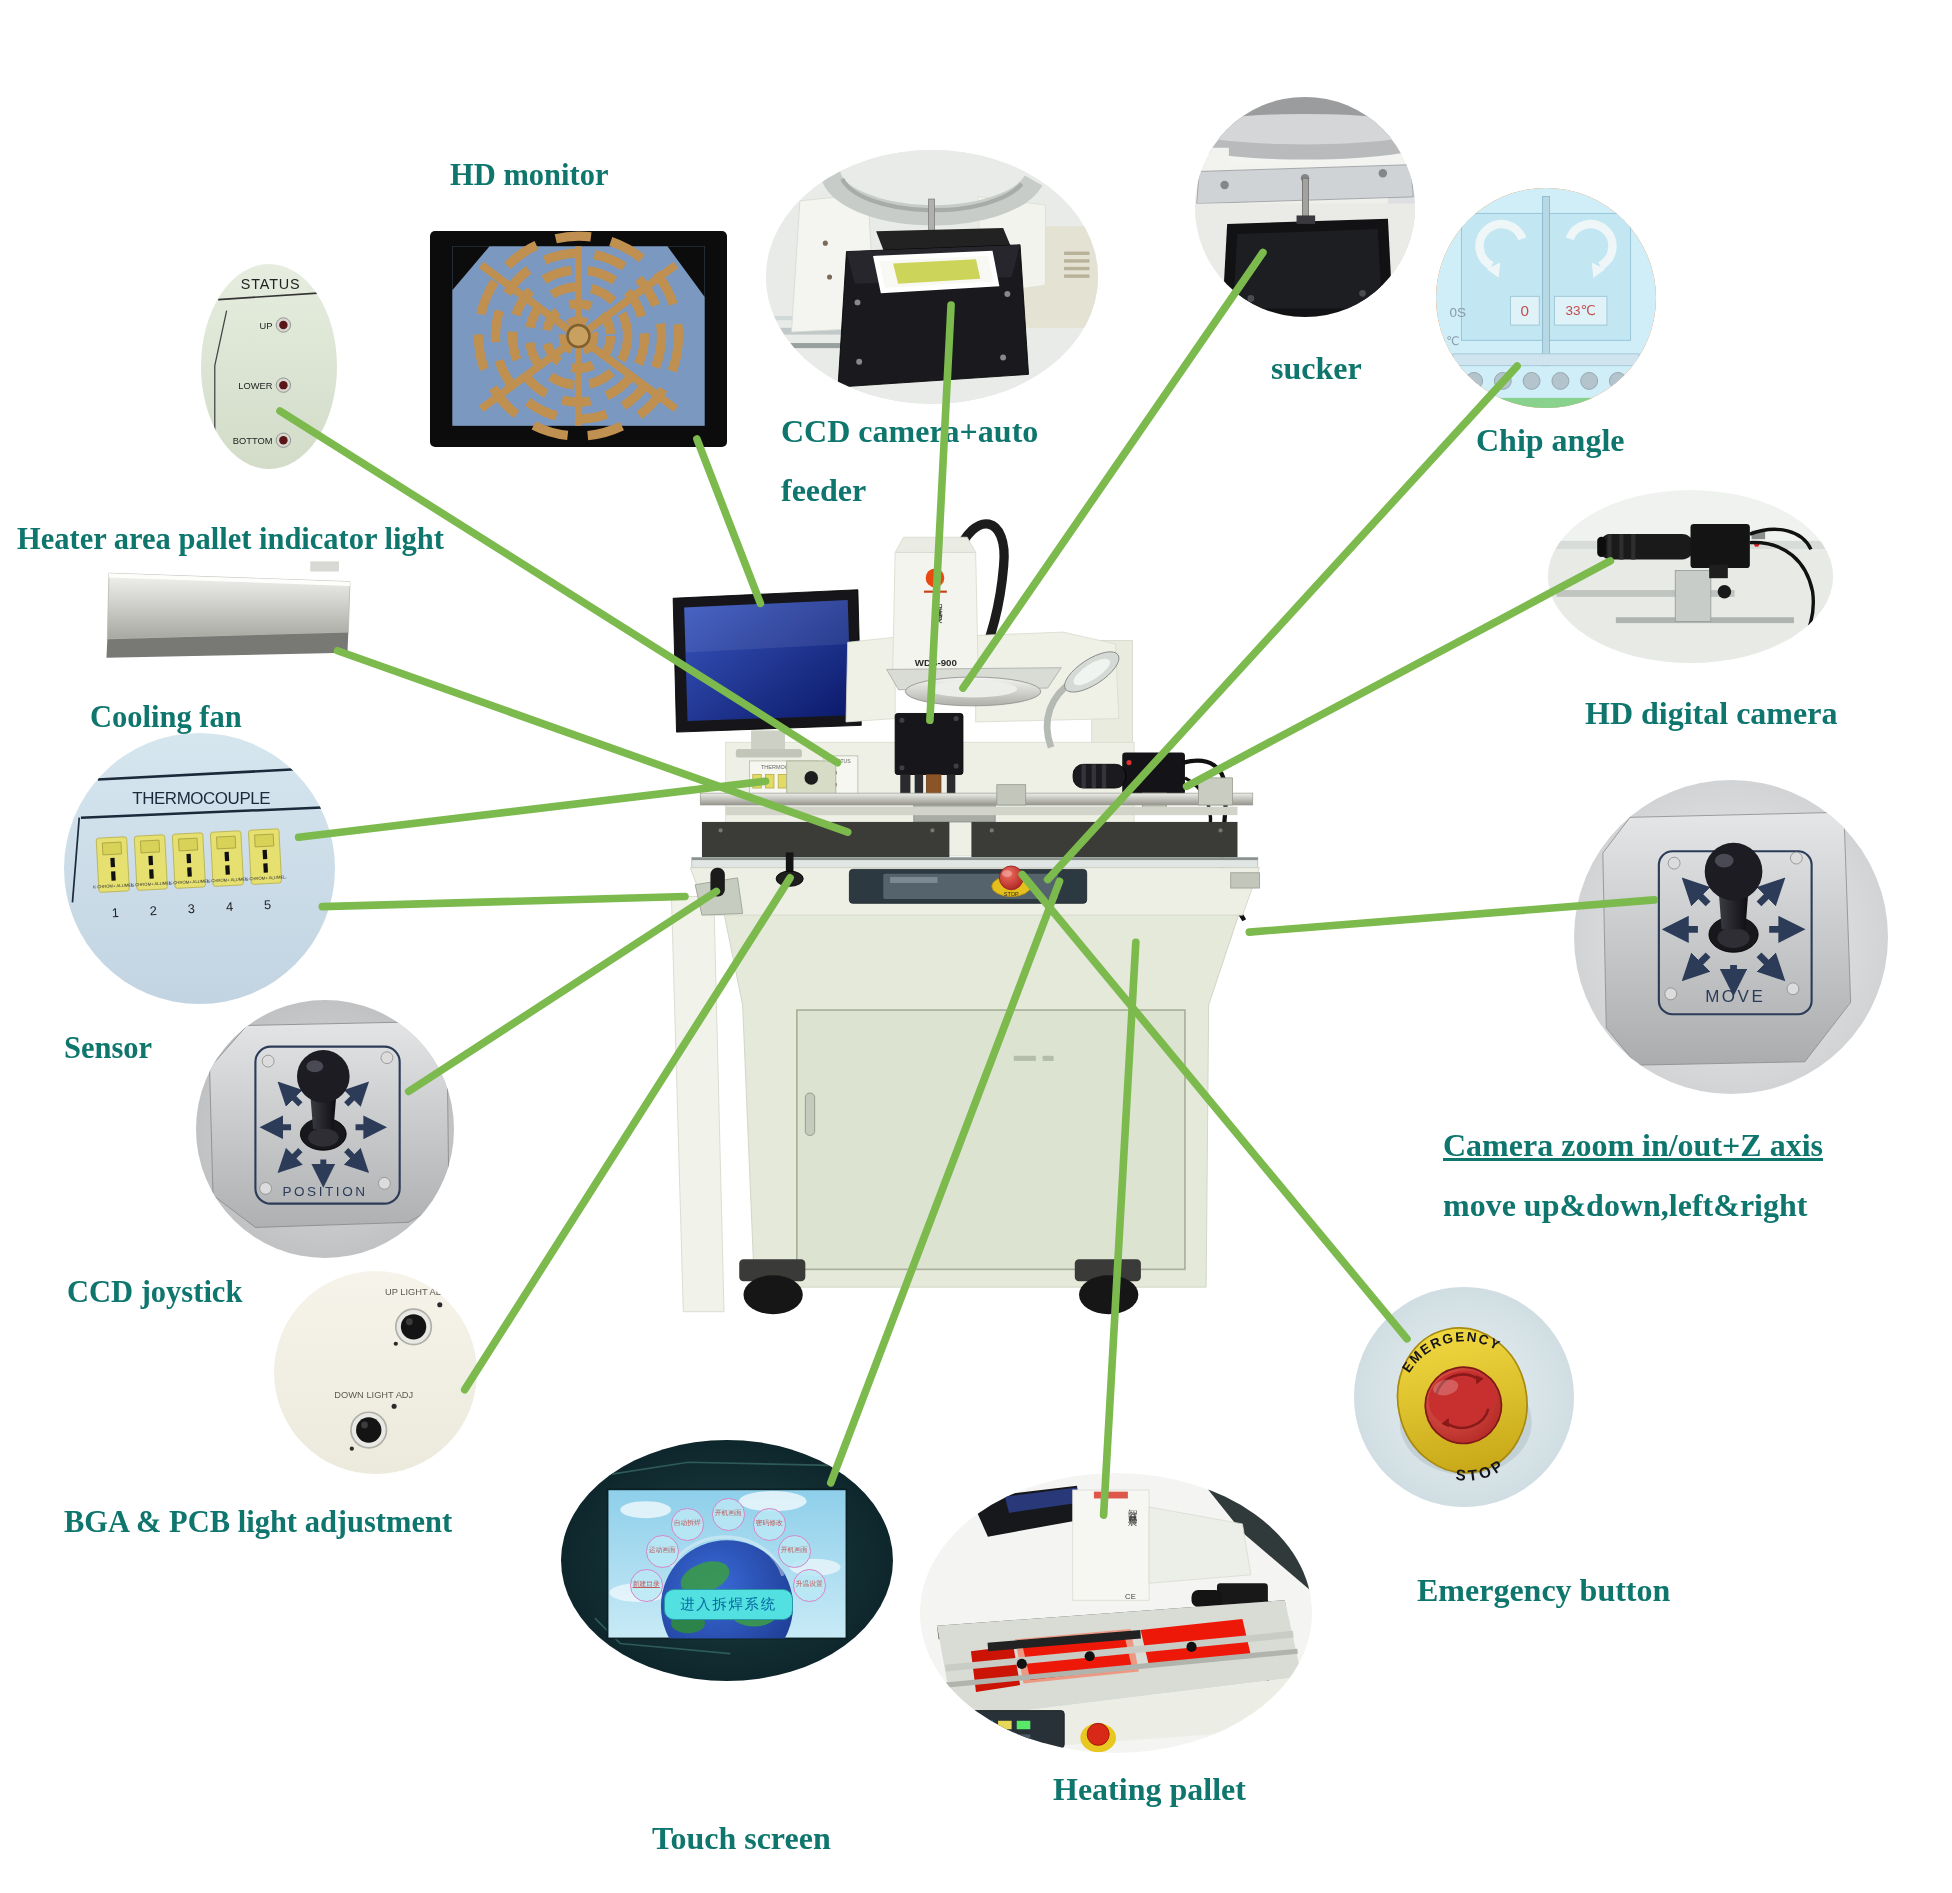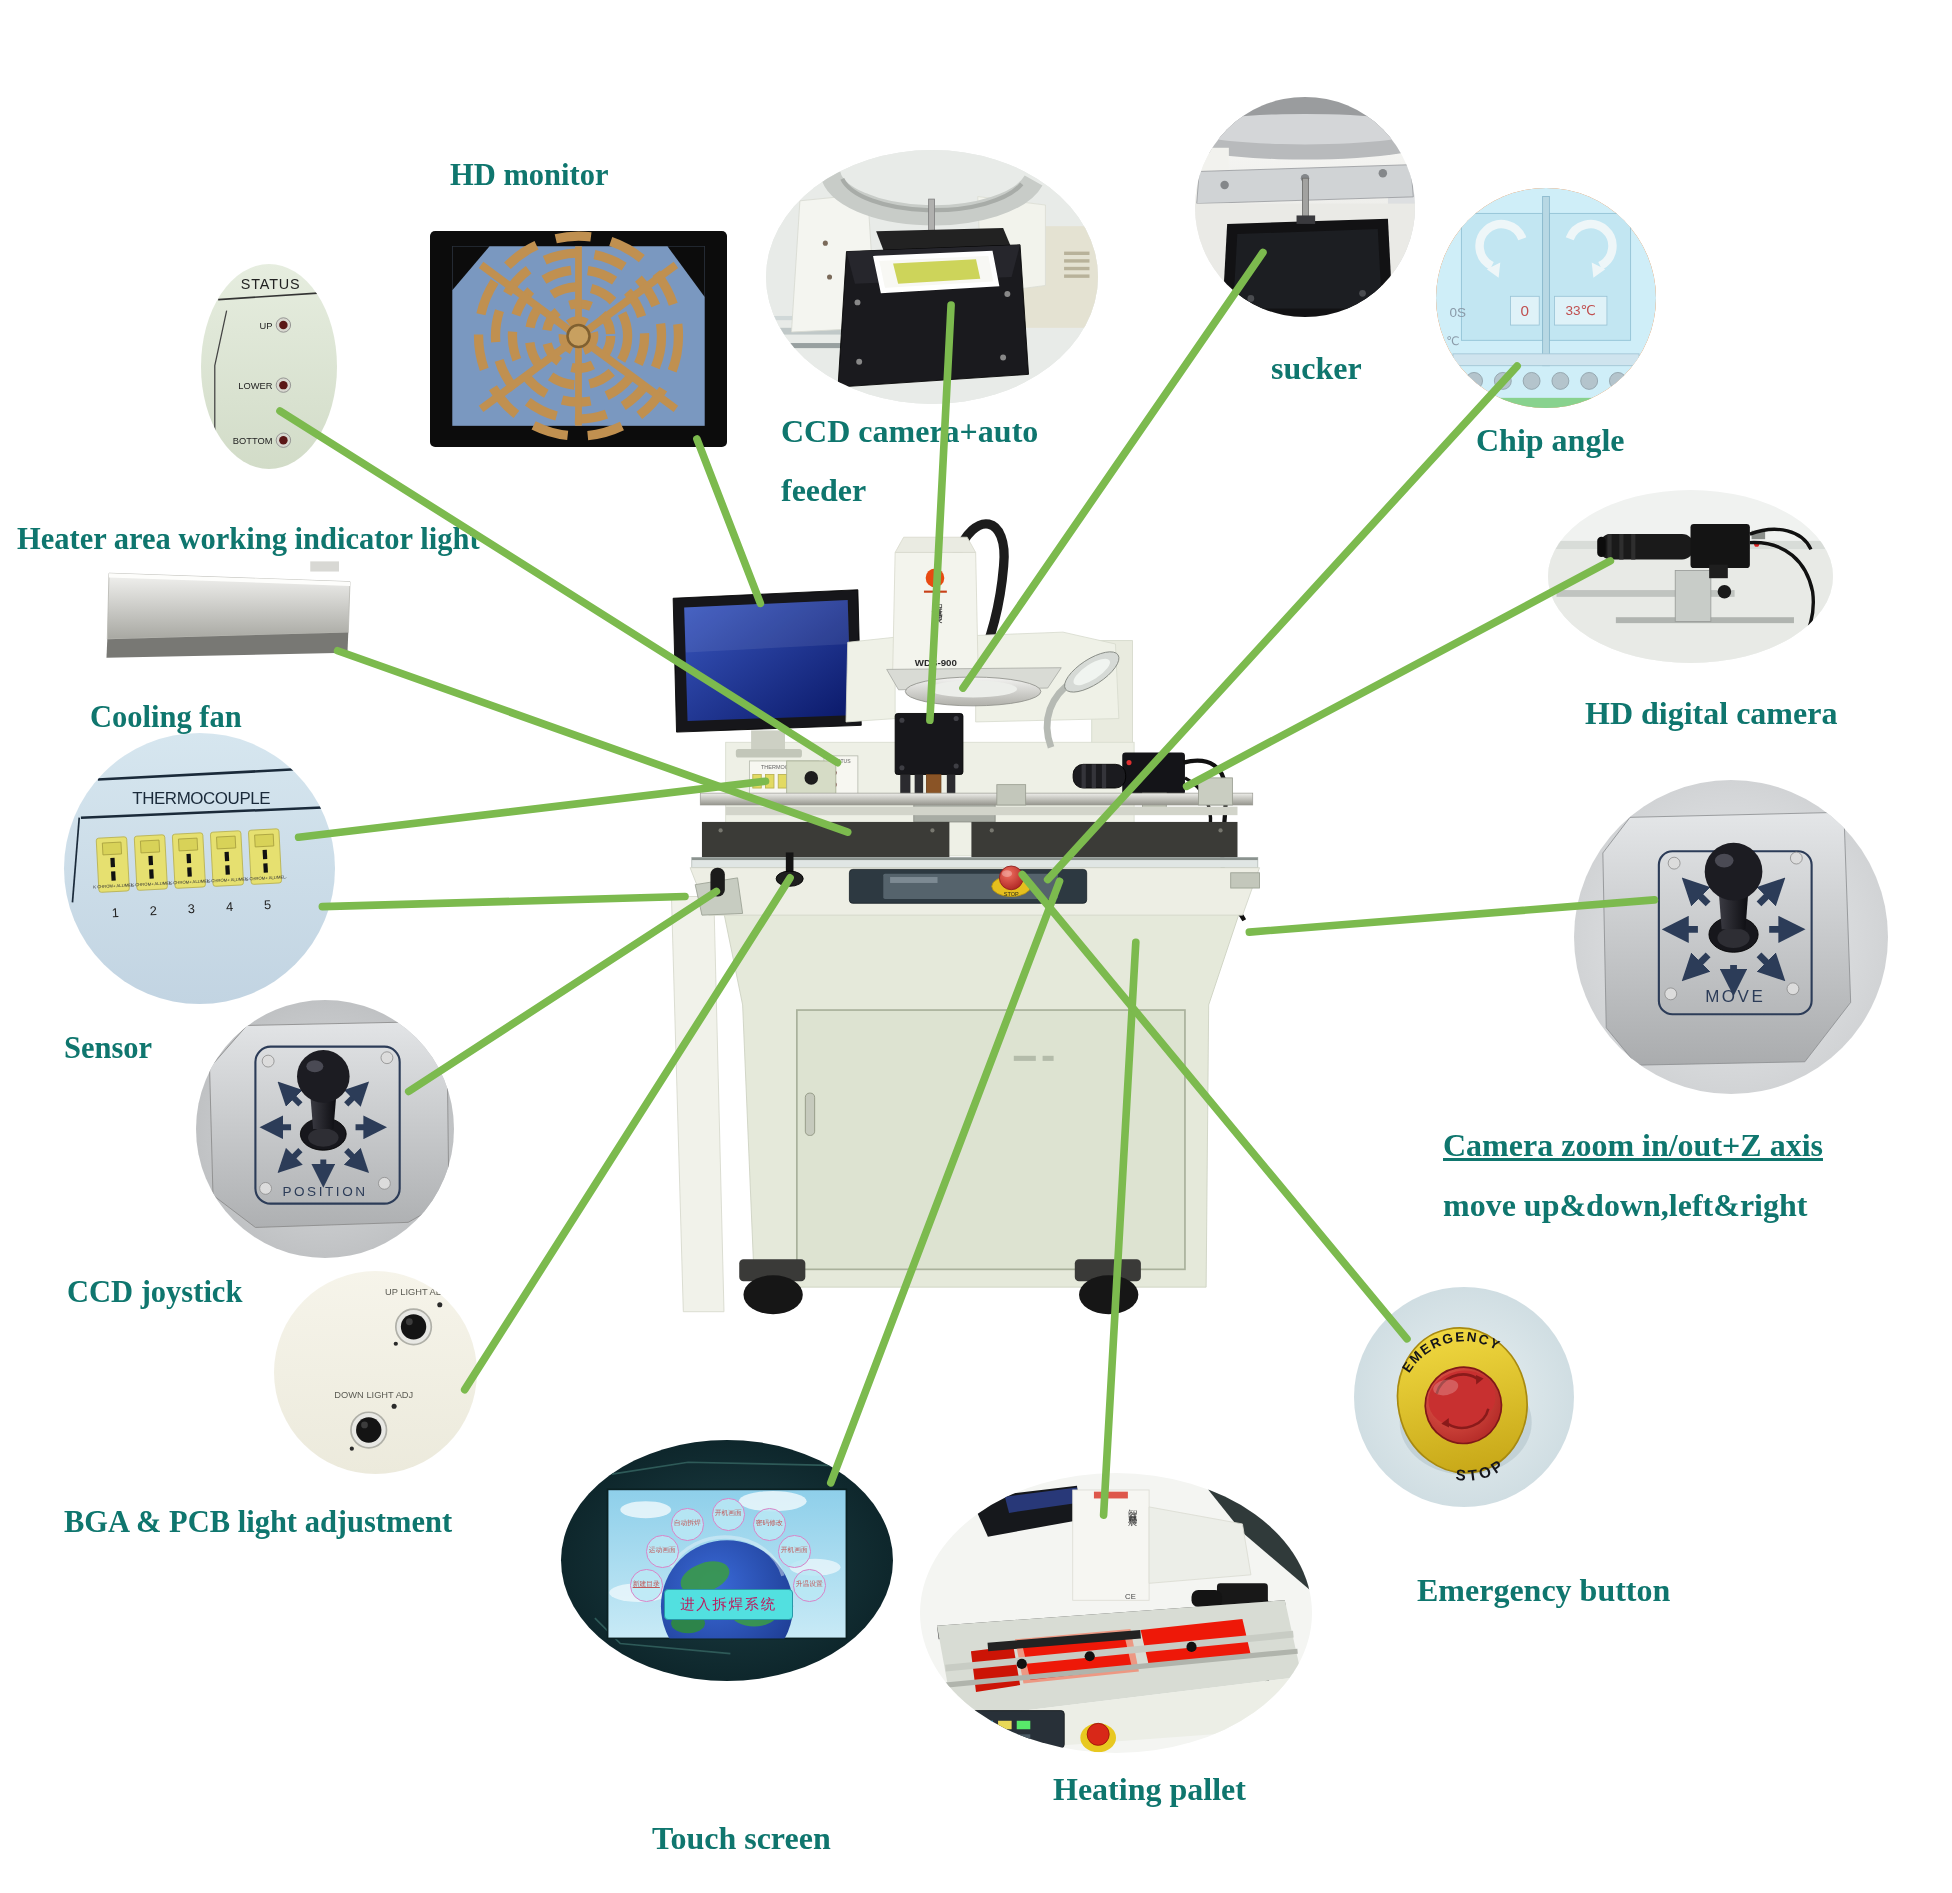--- a/index.html
+++ b/index.html
@@ -13,22 +13,22 @@
   .lbl{position:absolute;z-index:5;font-family:"Liberation Serif",serif;font-weight:700;
        font-size:32px;color:#0f766e;white-space:nowrap;letter-spacing:0px;}
   .lbl.small{font-size:30.5px;}
   .brand-vertical{position:absolute;z-index:4;writing-mode:vertical-rl;text-orientation:upright;
        font-family:"DejaVu Sans",sans-serif;color:#3c3c3c;}
   .menu-dot{position:absolute;width:30.5px;height:30.5px;border-radius:50%;
        border:1.7px solid #d884c8;background:rgba(186,232,244,.85);display:flex;align-items:center;
        justify-content:center;text-align:center;font-family:"DejaVu Sans",sans-serif;
        font-size:6.8px;line-height:7.6px;color:#c05858;z-index:6;}
   .enter-btn{position:absolute;display:flex;align-items:center;justify-content:center;
-       background:#52e0e0;border:1.7px solid #2898a8;border-radius:4px;
-       font-family:"DejaVu Sans",sans-serif;font-size:14.4px;letter-spacing:1.7px;color:#be185d;z-index:6;}
+       background:#52e0e0;border:1.7px solid #2898a8;border-radius:10px;
+       font-family:"DejaVu Sans",sans-serif;font-size:14.4px;letter-spacing:1.7px;color:#0369a1;z-index:6;}
   svg text{font-family:"Liberation Sans","DejaVu Sans",sans-serif;}
 </style>
 </head>
 <body>
 
 <div class="canvas">
 
   <svg class="machine-svg" width="1953" height="1893" viewBox="0 0 2304 2234">
     <defs>
       <linearGradient id="screenBlue" x1="0" y1="0" x2="1" y2="1">
@@ -566,21 +566,21 @@
       <circle cx="210" cy="308" r="13" fill="#d82818" stroke="#9a1408"></circle>
     </svg>
   </div>
   <div class="brand-vertical" style="left:1125px;top:1502px;width:13.6px;height:64px;font-size:9.3px;letter-spacing:2.5px;">智诚精展</div>
 
   <div class="lbl small" style="left:450px;top:158px;">HD monitor</div>
   <div class="lbl" style="left:781px;top:413px;">CCD camera+auto</div>
   <div class="lbl" style="left:781px;top:472px;">feeder</div>
   <div class="lbl" style="left:1271px;top:350px;">sucker</div>
   <div class="lbl" style="left:1476px;top:422px;">Chip angle</div>
-  <div class="lbl small" style="left:17px;top:522px;">Heater area working indicator light</div>
+  <div class="lbl small" style="left:17px;top:522px;">Heater area pallet indicator light</div>
   <div class="lbl small" style="left:90px;top:700px;">Cooling fan</div>
   <div class="lbl" style="left:1585px;top:695px;">HD digital camera</div>
   <div class="lbl small" style="left:64px;top:1031px;">Sensor</div>
   <div class="lbl" style="left:1443px;top:1127px;text-decoration:underline;">Camera zoom in/out+Z axis</div>
   <div class="lbl" style="left:1443px;top:1187px;">move up&amp;down,left&amp;right</div>
   <div class="lbl small" style="left:67px;top:1275px;">CCD joystick</div>
   <div class="lbl small" style="left:64px;top:1505px;">BGA &amp; PCB light adjustment</div>
   <div class="lbl" style="left:1417px;top:1572px;">Emergency button</div>
   <div class="lbl" style="left:652px;top:1820px;">Touch screen</div>
   <div class="lbl" style="left:1053px;top:1771px;">Heating pallet</div>

